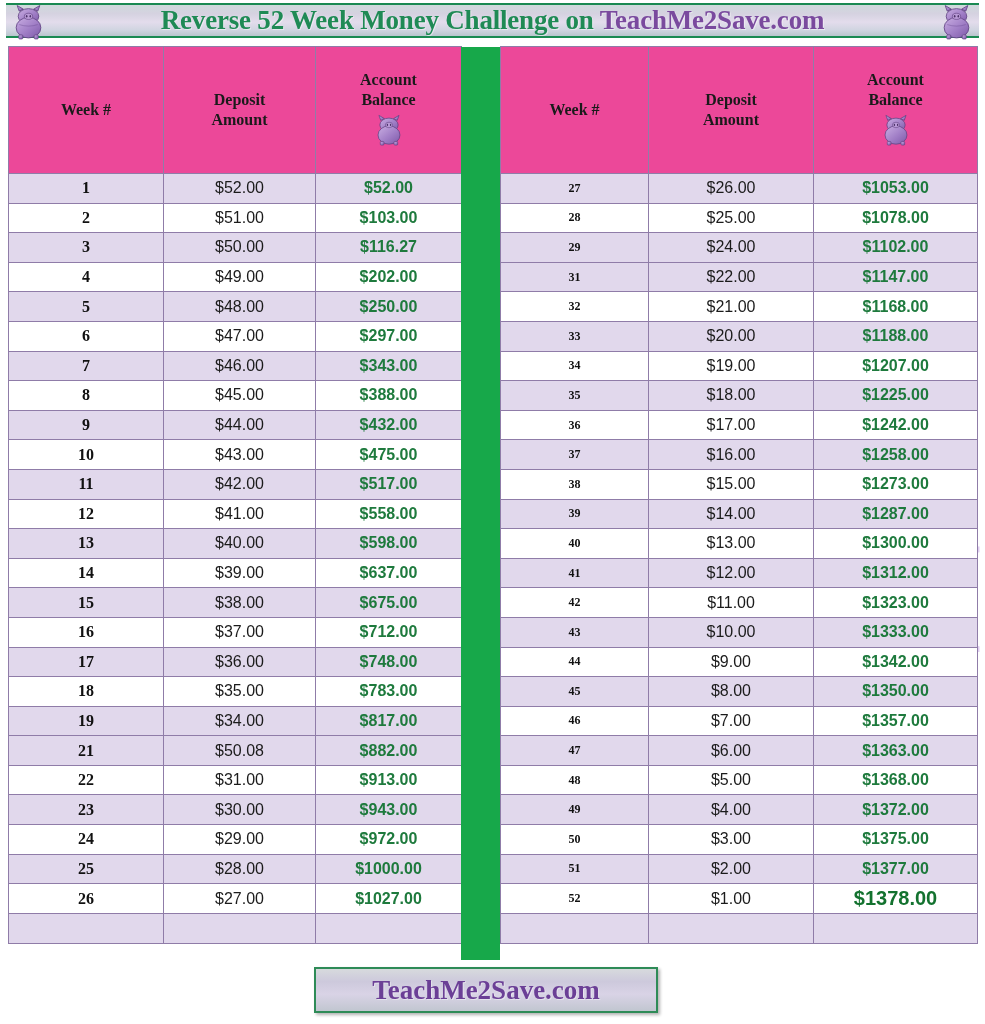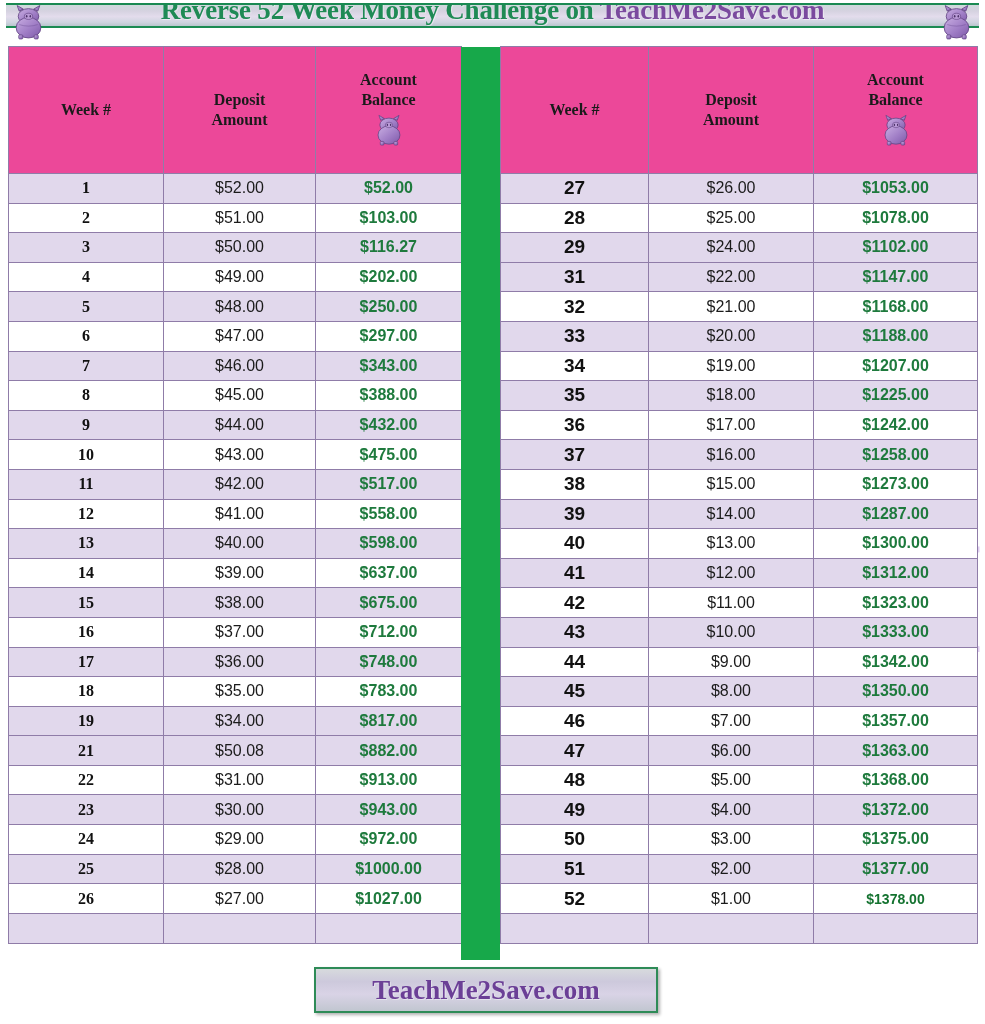--- a/index.html
+++ b/index.html
@@ -44,29 +44,29 @@
     font-weight: bold;
     color: #e0cdf1;
     font-size: 160px;
     white-space: nowrap;
   }
 
   
   #titlebar {
     position: absolute;
     left: 6px; top: 3px;
-    width: 973px; height: 25px;
+    width: 973px; height: 35px;
     background: linear-gradient(to bottom,
         #cfd9dc 0%, #d5d2e0 28%, #e3dcec 55%, #cfd4e0 82%, #b9c6cd 100%);
     border-top: 2px solid #1a8a52;
     border-bottom: 2px solid #1a8a52;
     box-sizing: border-box;
     z-index: 3;
     display: flex;
-    align-items: flex-end;
+    align-items: flex-start;
     justify-content: center;
     overflow: hidden;
   }
   #title-text {
     font-family: "Liberation Serif", serif;
     font-weight: bold;
     font-size: 27px;
     white-space: nowrap;
     letter-spacing: -0.2px;
     text-shadow: 1px 1px 0 rgba(255,255,255,0.45);
@@ -126,36 +126,36 @@
   tr.even td { background: #ffffff; }
   tr.blank td { background: #e1d8ec; height: 30px; }
 
   td.week {
     font-family: "Liberation Serif", serif;
     font-weight: bold;
     font-size: 17px;
     color: #111111;
   }
   td.week.sans {
-    font-family: Liberation Sans, sans-serif;
-    font-size: 19px;
+    font-family: Liberation Serif, serif;
+    font-size: 12px;
   }
   td.deposit {
     font-family: "Liberation Sans", sans-serif;
     font-size: 16px;
     color: #1b1b1b;
   }
   td.balance {
     font-family: "Liberation Sans", sans-serif;
     font-weight: bold;
     font-size: 16.5px;
     color: #1e7a3d;
   }
   td.balance.grand {
-    font-size: 14px;
+    font-size: 20px;
     color: #13722f;
   }
 
   
   #left-table col.c-week    { width: 155px; }
   #left-table col.c-deposit { width: 152px; }
   #left-table col.c-balance { width: 146px; }
   #right-table col.c-week    { width: 148px; }
   #right-table col.c-deposit { width: 165px; }
   #right-table col.c-balance { width: 164px; }

